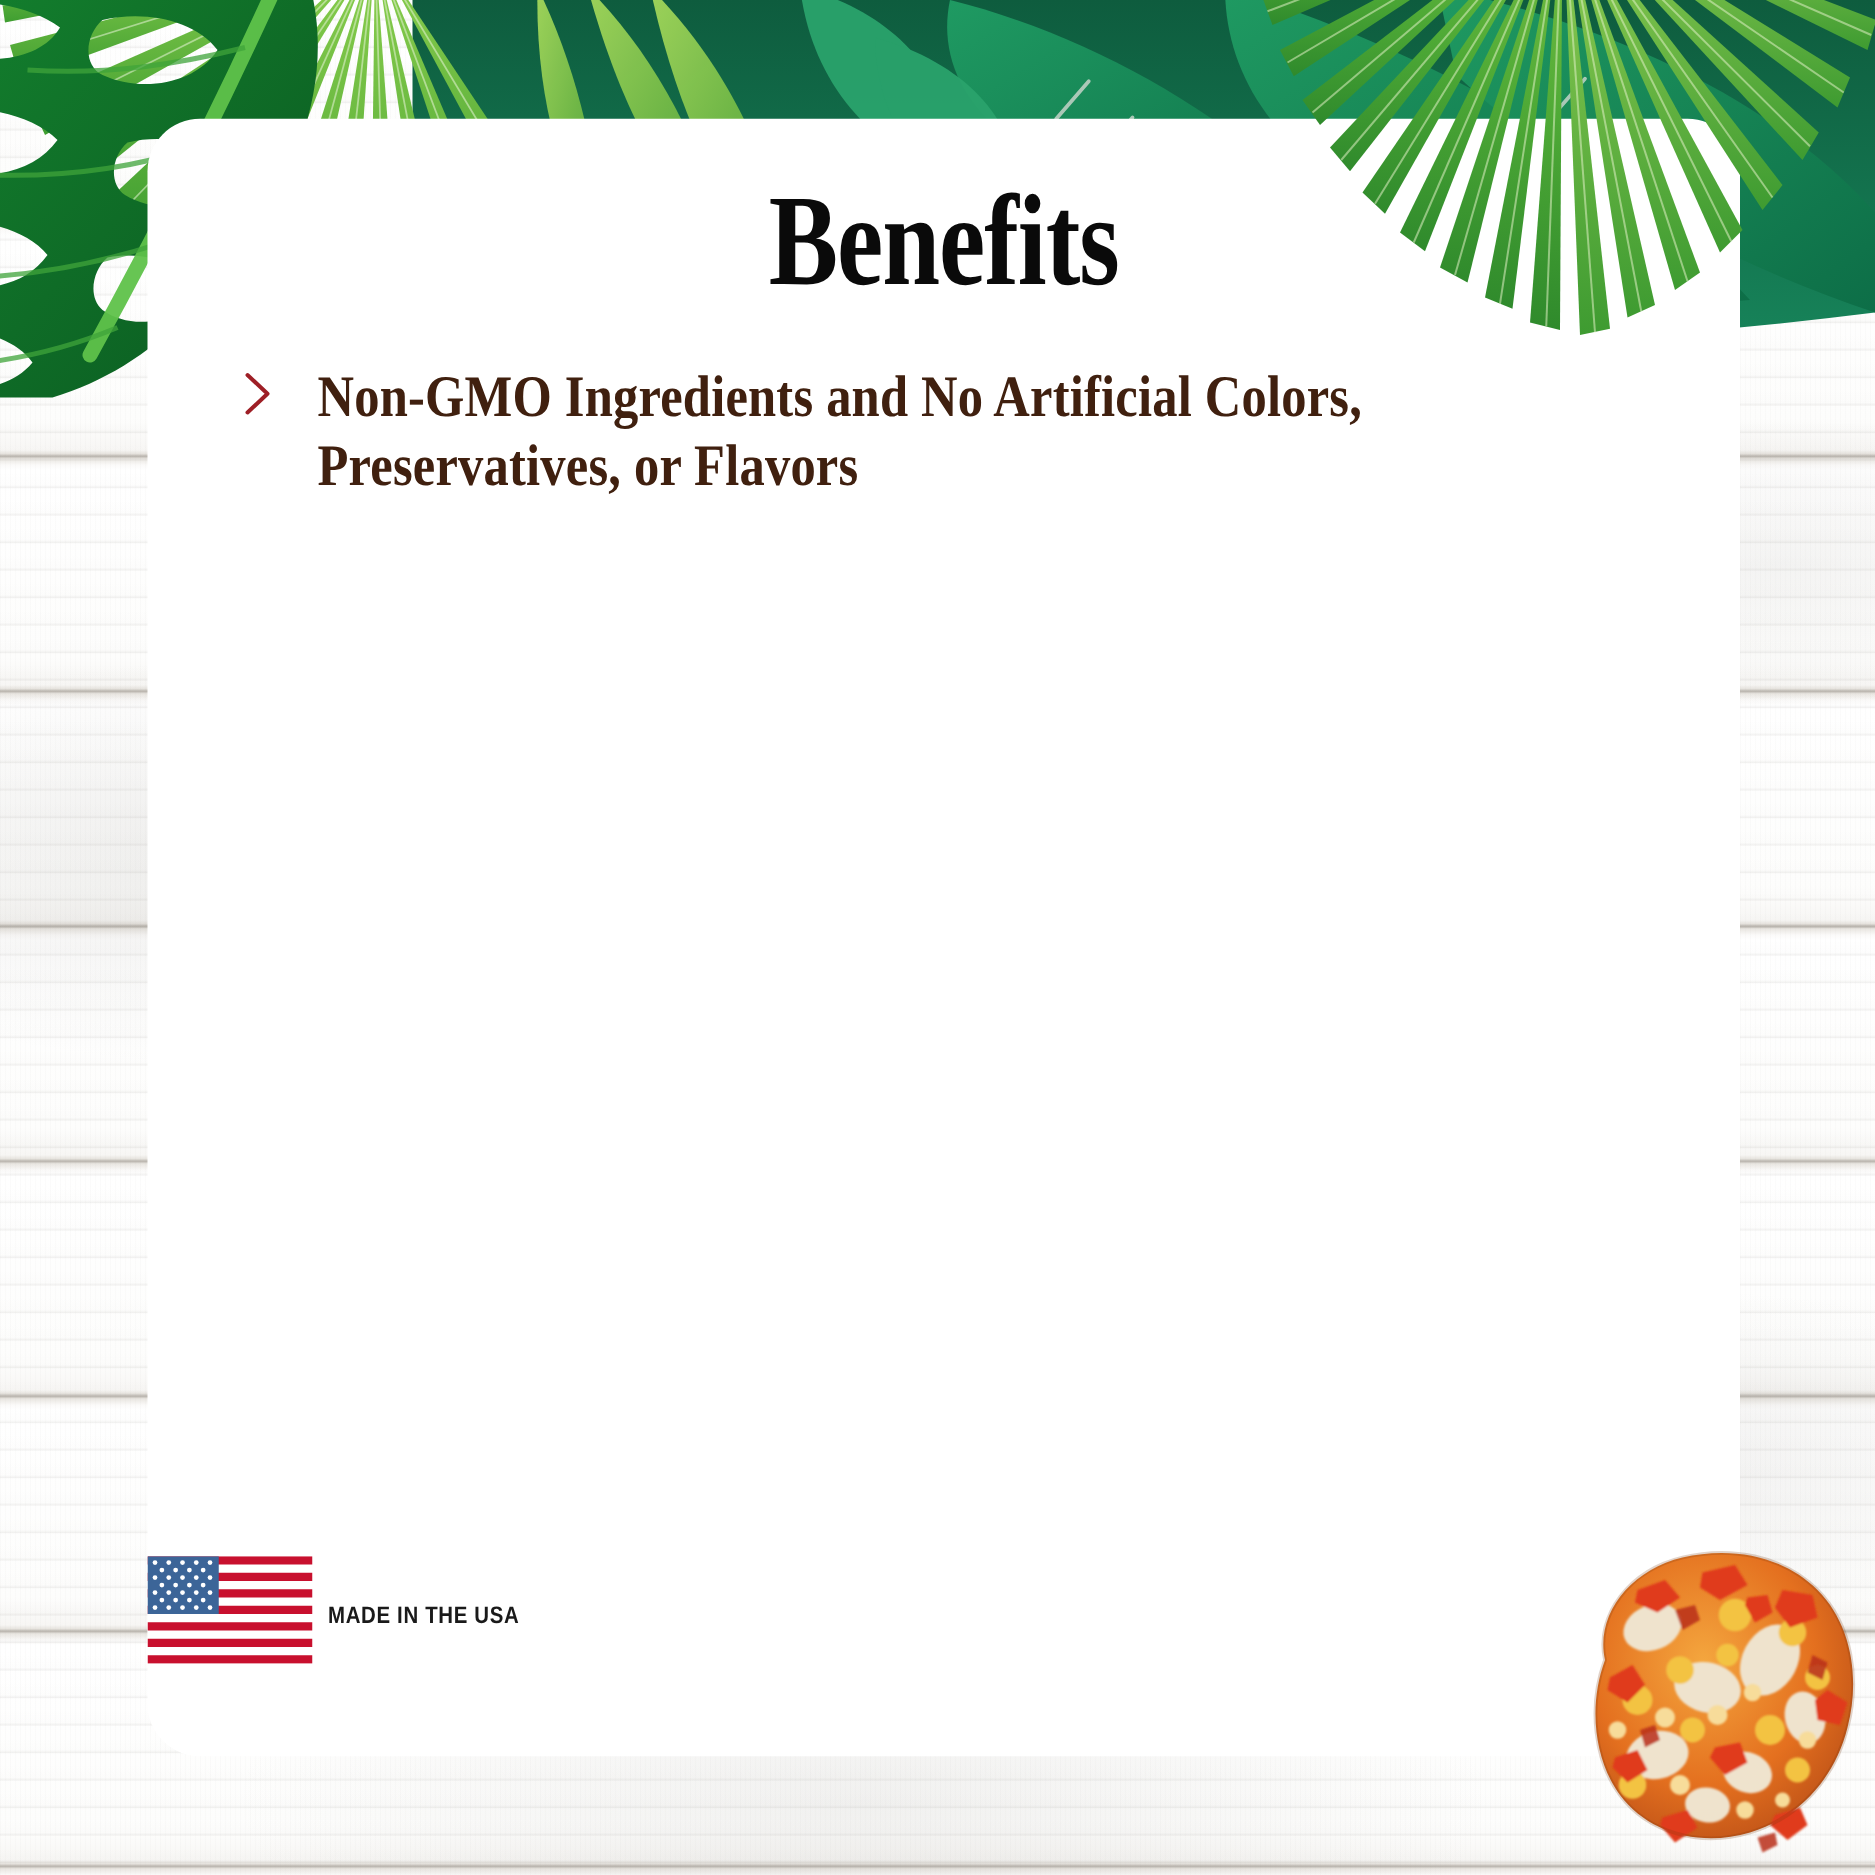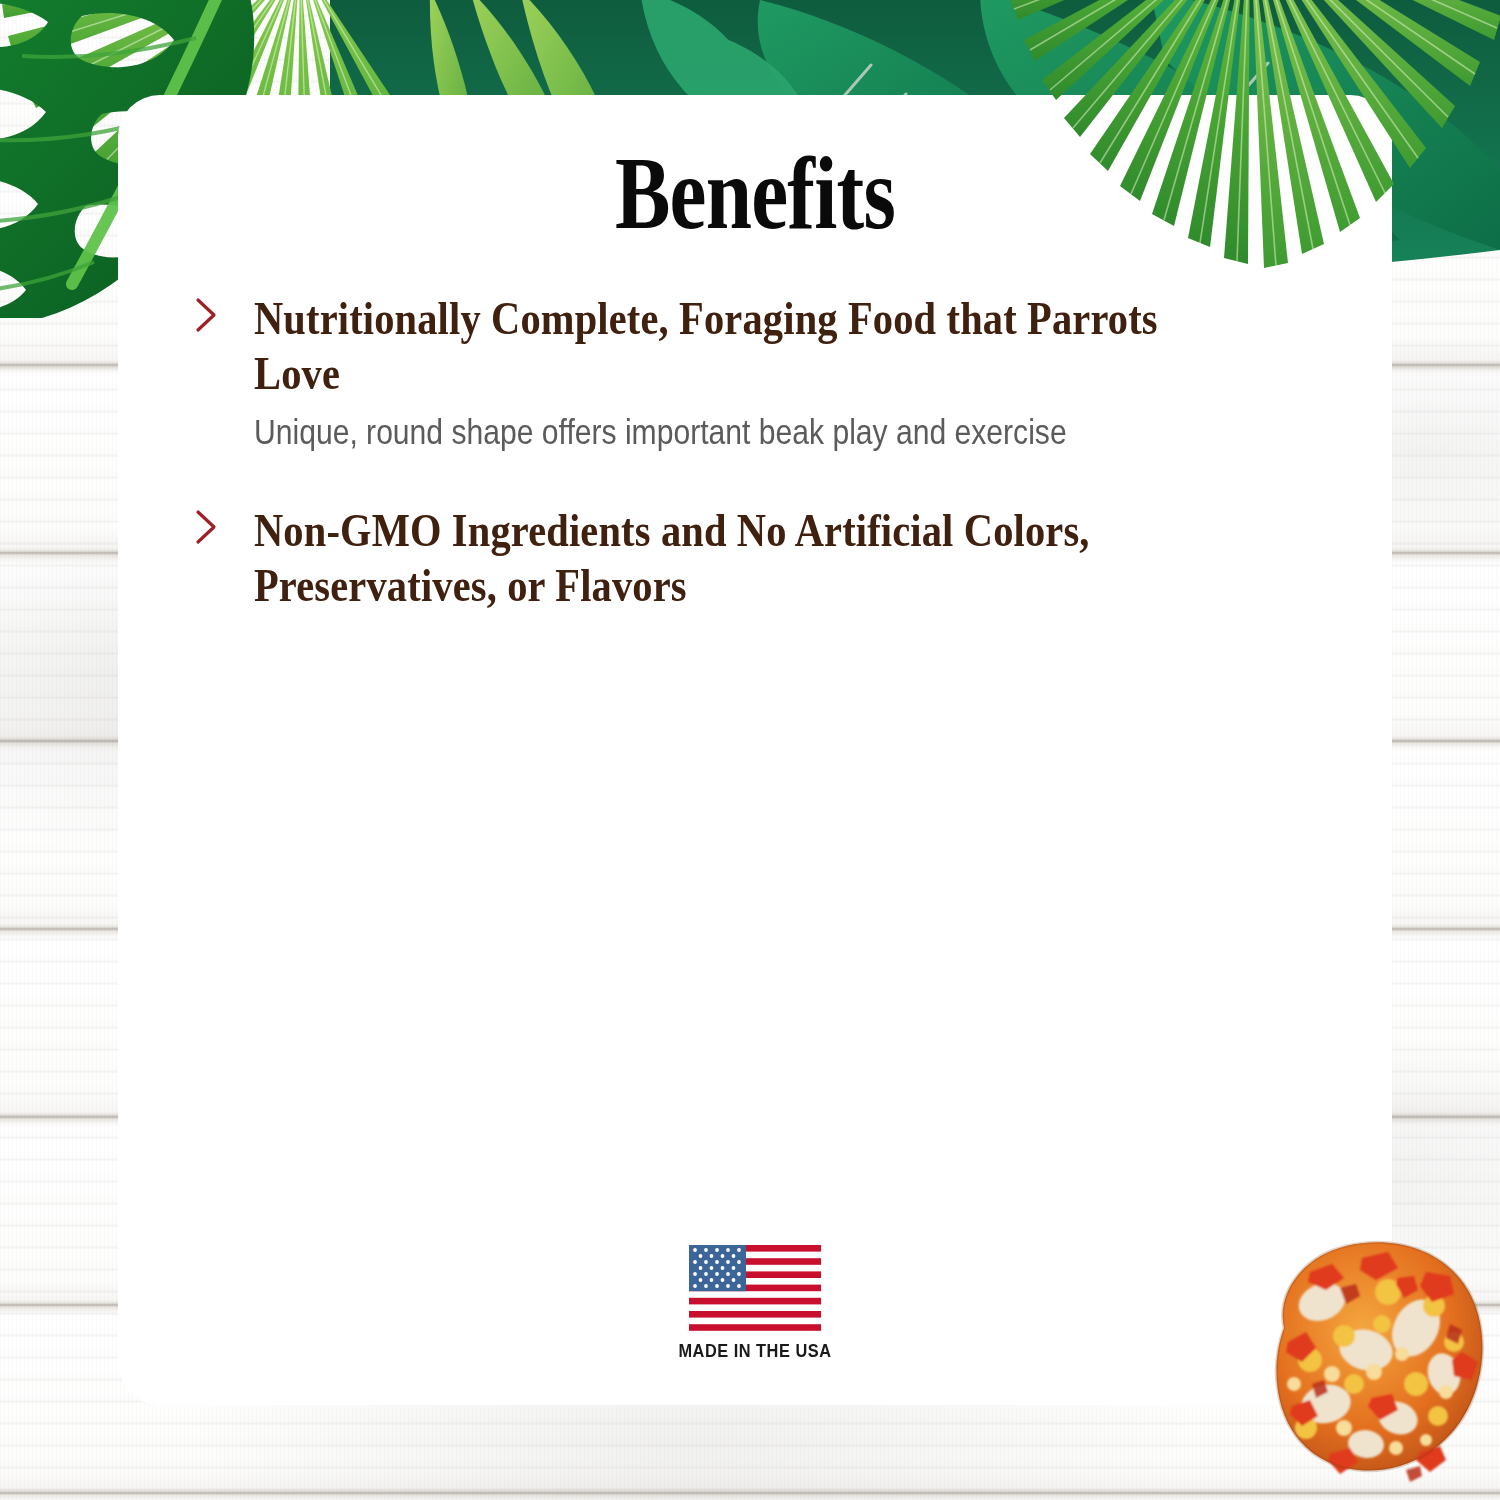--- a/index.html
+++ b/index.html
@@ -151,21 +151,21 @@
   }
   
   .benefit.gap-lg { margin-bottom:50px; }
   .benefit.gap-md { margin-bottom:44px; }
 
   
   .usa-badge {
     position:absolute;
     left:0; right:0; top:1150px;
     display:flex;
-    flex-direction:column;
+    flex-direction:row;
     align-items:center;
     z-index:4;
   }
   .usa-flag { width:132px; height:86px; display:block; }
   .usa-text {
     margin-top:9px;
     font-family:"Liberation Sans", sans-serif;
     font-weight:700;
     font-size:19px;
     letter-spacing:0.6px;
@@ -313,29 +313,20 @@
       </g>
     </svg>
   </div>
 
   <div class="card">
 
     <div class="page-title">Benefits</div>
 
     <div class="benefits">
 
-      <div class="benefit gap-lg">
-        <span class="chev">
-          <svg viewBox="0 0 28 38" xmlns="http://www.w3.org/2000/svg" aria-hidden="true">
-            <path d="M6 4 L22 19 L6 34" fill="none" stroke="currentColor" stroke-width="3.2" stroke-linecap="round" stroke-linejoin="round"></path>
-          </svg>
-        </span>
-        <div class="b-head">Nutritionally Complete, Foraging Food that Parrots Love</div>
-        <div class="b-sub">Unique, round shape offers important beak play and exercise</div>
-      </div>
 
 
 
 
 
       <div class="benefit">
         <span class="chev">
           <svg viewBox="0 0 28 38" xmlns="http://www.w3.org/2000/svg" aria-hidden="true">
             <path d="M6 4 L22 19 L6 34" fill="none" stroke="currentColor" stroke-width="3.2" stroke-linecap="round" stroke-linejoin="round"></path>
           </svg>

